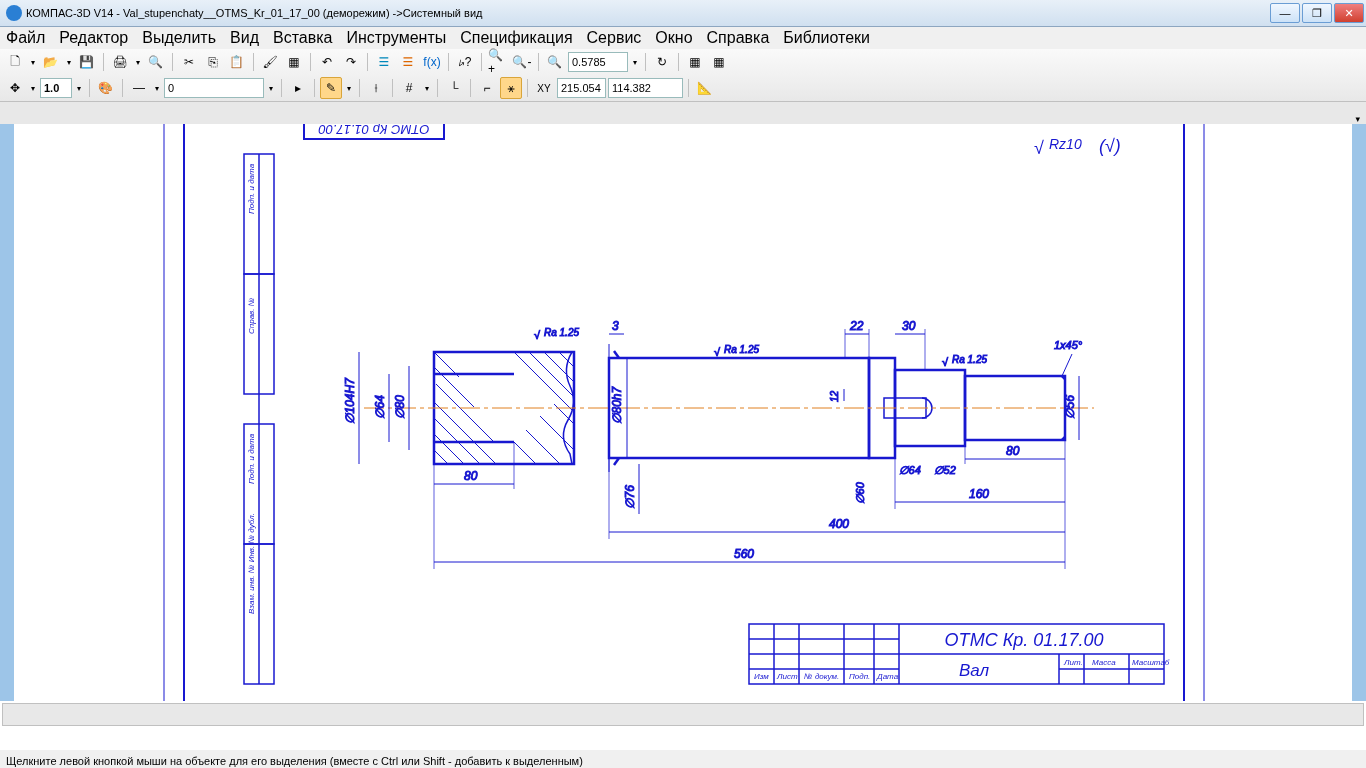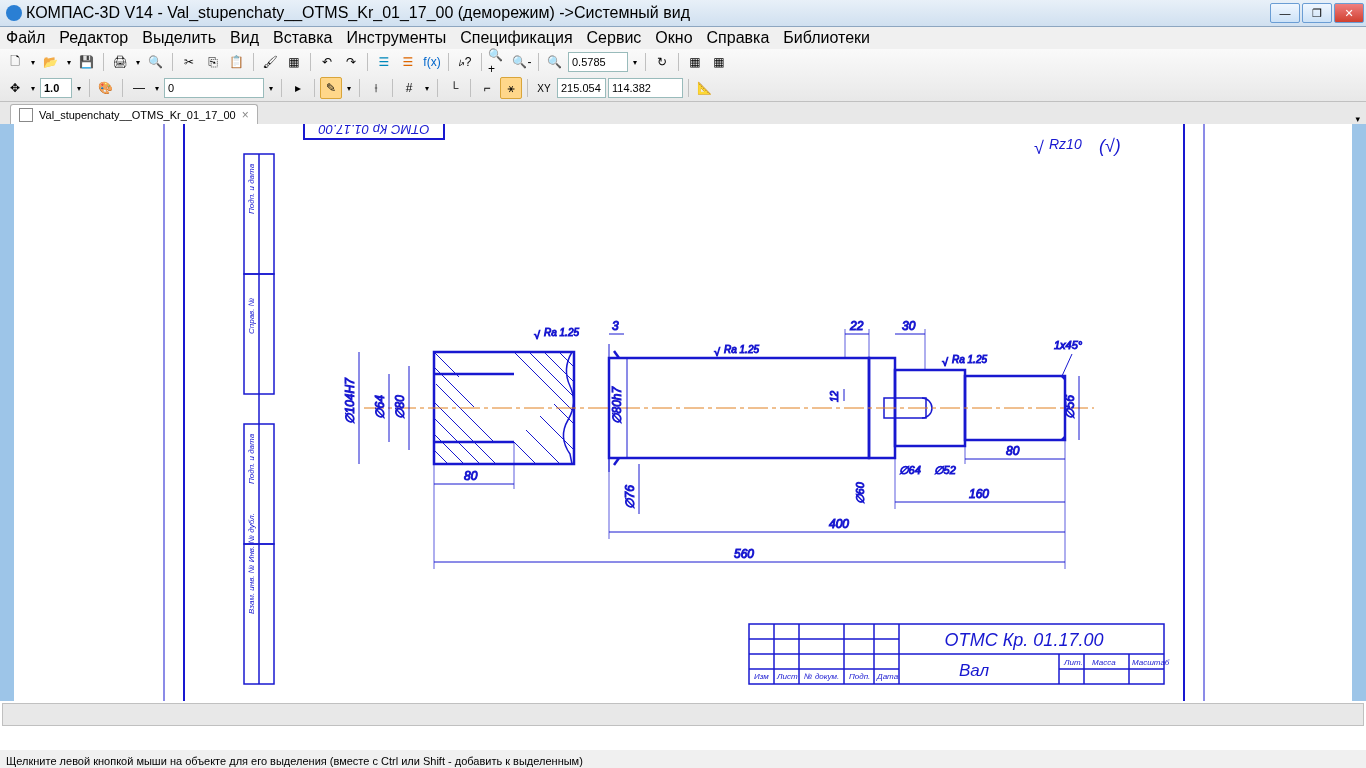--- a/index.html
+++ b/index.html
@@ -1,21 +1,21 @@
 <!DOCTYPE html>
 <html><head>
 <meta charset="utf-8">
 <style>
   * { box-sizing: border-box; margin: 0; padding: 0; font-family: Tahoma, sans-serif; }
   body { width: 1366px; height: 768px; overflow: hidden; background: #fff; font-size: 11px; }
   
   
   .titlebar { height: 27px; background: linear-gradient(#e8f0f8,#d0e0f0); display:flex; align-items:center; padding:0 2px; border-bottom:1px solid #8da6c0;}
   .titlebar .appicon { width:16px; height:16px; margin:0 4px; background:#2a7fd4; border-radius:50%;}
-  .titlebar .title { flex:1; font-size:16px; color:#000; }
+  .titlebar .title { flex:1; font-size:11px; color:#000; }
   .titlebar .winbtns { display:flex; }
   .titlebar .winbtn { width:30px; height:20px; margin-left:2px; background:linear-gradient(#f0f7ff,#cde2f7); border:1px solid #6a9dd4; border-radius:2px; display:flex; align-items:center; justify-content:center; font-size:11px;}
   .titlebar .winbtn.close { background:linear-gradient(#f08080,#d04030); color:#fff;}
   
   
   .menubar { height:22px; background:#f0f0f0; display:flex; align-items:center; padding:0 6px; gap:14px; font-size:16px;}
   .menubar .menu { cursor:default; }
   
   
   .toolbars { background:linear-gradient(#fafafa,#e8e8e8); border-bottom:1px solid #c0c0c0; }
@@ -144,25 +144,20 @@
     <div class="tb-sep"></div>
     <div class="tb-btn" style="font-size:10px">XY</div>
     <input class="tb-input" style="width: 49px;" value="215.054">
     <input class="tb-input" style="width: 75px;" value="114.382">
     <div class="tb-sep"></div>
     <div class="tb-btn">📐</div>
   </div>
 </div>
 
 <div class="tabbar">
-  <div class="tab">
-    <div class="doc-icon"></div>
-    <span>Val_stupenchaty__OTMS_Kr_01_17_00</span>
-    <span class="x">×</span>
-  </div>
   <div class="tab-dd">▾</div>
 </div>
 
 <div class="workarea">
   <div class="sidebar-left"></div>
   <div class="canvas">
 
     <svg class="drawing" viewBox="0 0 1338 577">
 
       <rect x="170" y="-50" width="1000" height="730" fill="none" stroke="#1818d0" stroke-width="2"></rect>

